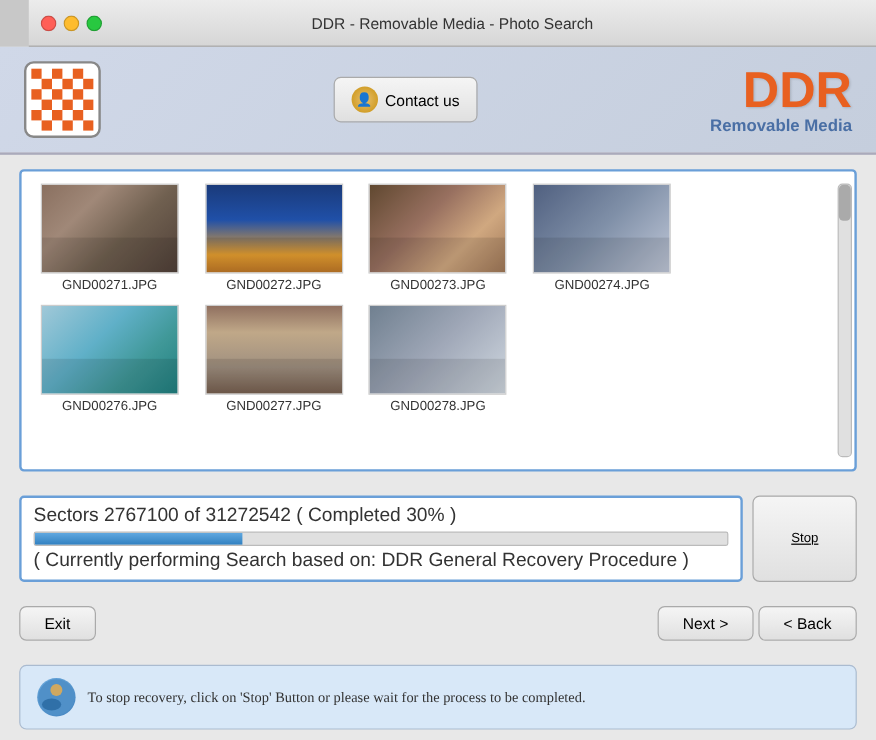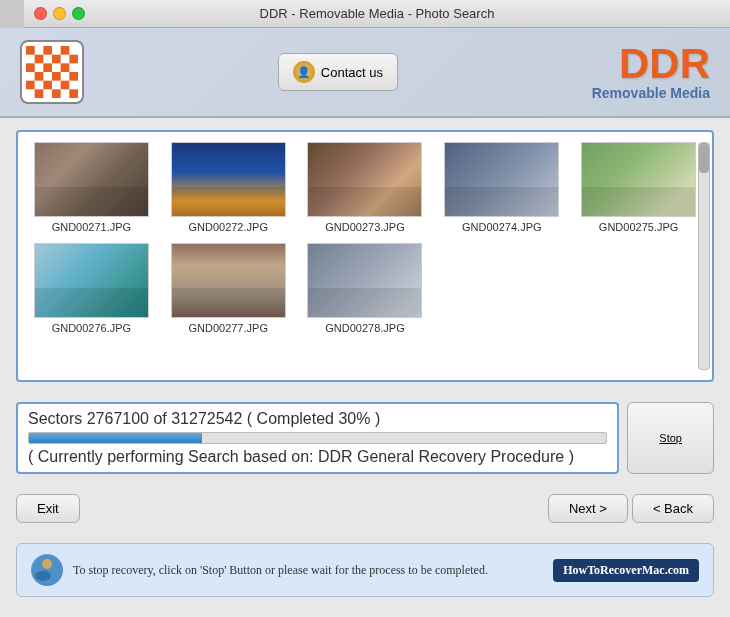--- a/index.html
+++ b/index.html
@@ -8,21 +8,21 @@
       height: 617px;
       background: #c8c8c8;
       font-family: -apple-system, "Helvetica Neue", Arial, sans-serif;
       font-size: 13px;
       overflow: hidden;
     }
 
     
     .title-bar {
       background: linear-gradient(to bottom, #ececec, #d6d6d6);
-      height: 28px;
+      height: 39px;
       display: flex;
       align-items: center;
       justify-content: center;
       border-bottom: 1px solid #aaa;
       position: relative;
       margin-left: 24px;
     }
     .title-bar-buttons {
       position: absolute;
       left: 10px;
@@ -396,24 +396,20 @@
           <span class="photo-label">GND00272.JPG</span>
         </div>
         <div class="photo-item">
           <div class="photo-thumb photo-3"></div>
           <span class="photo-label">GND00273.JPG</span>
         </div>
         <div class="photo-item">
           <div class="photo-thumb photo-4"></div>
           <span class="photo-label">GND00274.JPG</span>
         </div>
-        <div class="photo-item">
-          <div class="photo-thumb photo-5"></div>
-          <span class="photo-label">GND00275.JPG</span>
-        </div>
       </div>
 
       <div class="photo-grid-row2">
         <div class="photo-item">
           <div class="photo-thumb photo-6"></div>
           <span class="photo-label">GND00276.JPG</span>
         </div>
         <div class="photo-item">
           <div class="photo-thumb photo-7"></div>
           <span class="photo-label">GND00277.JPG</span>
@@ -449,17 +445,16 @@
     <div class="info-bar">
       <div class="info-icon">
         <svg width="32" height="32" viewBox="0 0 32 32">
           <circle cx="16" cy="16" r="15" fill="#5090c8"></circle>
           <ellipse cx="12" cy="22" rx="8" ry="5" fill="#3070a8"></ellipse>
           <circle cx="16" cy="10" r="5" fill="#d0a860"></circle>
           <circle cx="20" cy="24" rx="4" fill="#c09050"></circle>
         </svg>
       </div>
       <span class="info-text">To stop recovery, click on 'Stop' Button or please wait for the process to be completed.</span>
-      <div class="website-badge">HowToRecoverMac.com</div>
     </div>
 
   </div>
 </div>
 
 </body></html>

